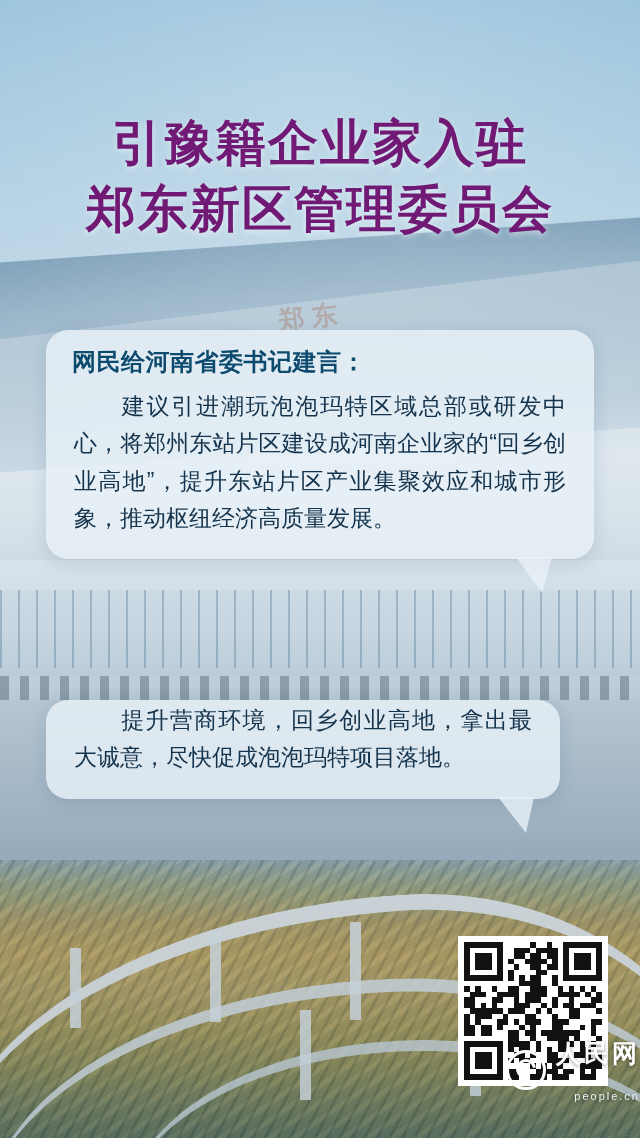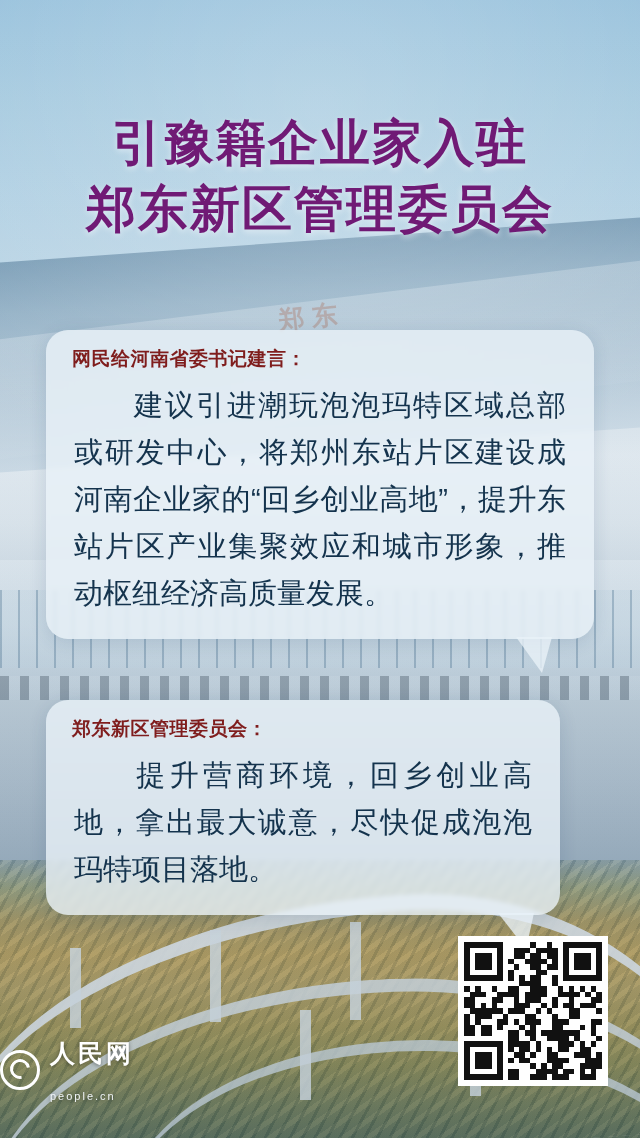--- a/index.html
+++ b/index.html
@@ -150,29 +150,29 @@
   
   .bubble {
     position: absolute;
     border-radius: 22px;
     background: rgba(232,241,247,0.80);
     box-shadow: 0 4px 18px rgba(20,60,100,0.14);
     backdrop-filter: blur(2px);
   }
   .bubble-head {
     padding: 16px 26px 8px 26px;
-    color: #7f1d1d;
+    color: #0c4a6e;
     font-weight: bold;
-    font-size: 19px;
+    font-size: 24px;
     letter-spacing: 0.5px;
   }
   .bubble-body {
     padding: 2px 28px 22px 28px;
     color: #14334d;
-    font-size: 29px;
+    font-size: 23px;
     line-height: 1.62;
     text-align: justify;
   }
   .indent { display: inline-block; width: 2em; }
 
   #bubble-1 {
     left: 46px; top: 330px; width: 548px;
   }
   #bubble-1 .tail {
     position: absolute;
@@ -209,21 +209,21 @@
     grid-template-columns: repeat(25, 1fr);
     grid-template-rows: repeat(25, 1fr);
   }
   .qr-grid i { display: block; }
   .qr-grid i.on { background: #111111; }
 
   
   .logo {
     position: absolute;
     left: 0; right: 0; bottom: 36px;
-    text-align: left;
+    text-align: right;
     color: #ffffff;
     text-shadow: 0 1px 4px rgba(0,0,0,0.45);
   }
   .logo-row {
     display: inline-flex;
     align-items: center;
     gap: 10px;
   }
   .logo-mark {
     width: 34px; height: 34px;
@@ -296,21 +296,20 @@
     <span class="l2">郑东新区管理委员会</span>
   </div>
 
   <div class="bubble" id="bubble-1">
     <div class="bubble-head">网民给河南省委书记建言：</div>
     <div class="bubble-body"><span class="indent"></span><span>建议引进潮玩泡泡玛特区域总部或研发中心，将郑州东站片区建设成河南企业家的“回乡创业高地”，提升东站片区产业集聚效应和城市形象，推动枢纽经济高质量发展。</span></div>
     <div class="tail"></div>
   </div>
 
   <div class="bubble" id="bubble-2">
-    <div class="bubble-head">郑东新区管理委员会：</div>
     <div class="bubble-body"><span class="indent"></span><span>提升营商环境，回乡创业高地，拿出最大诚意，尽快促成泡泡玛特项目落地。</span></div>
     <div class="tail"></div>
   </div>
 
   <div class="qr">
     <div class="qr-grid" id="qr-grid" style="grid-template-columns: repeat(25, 1fr); grid-template-rows: repeat(25, 1fr);">
         <i class="on"></i>
         <i class="on"></i>
         <i class="on"></i>
         <i class="on"></i>

